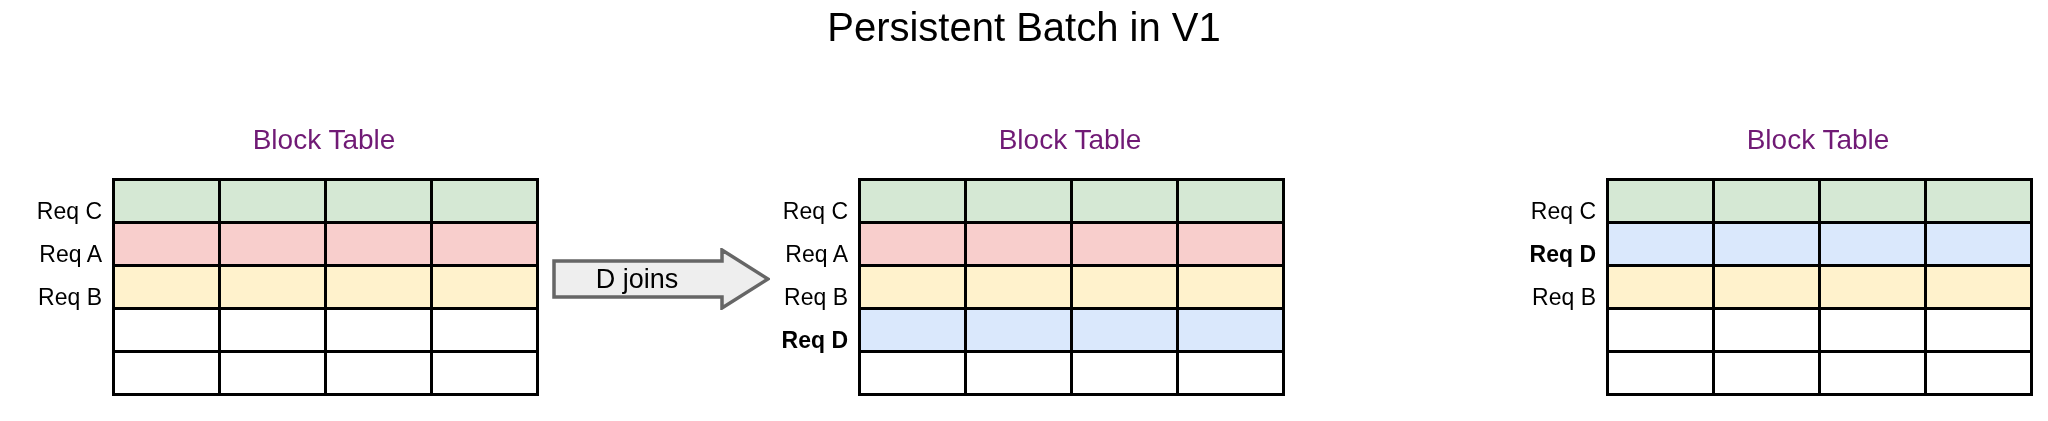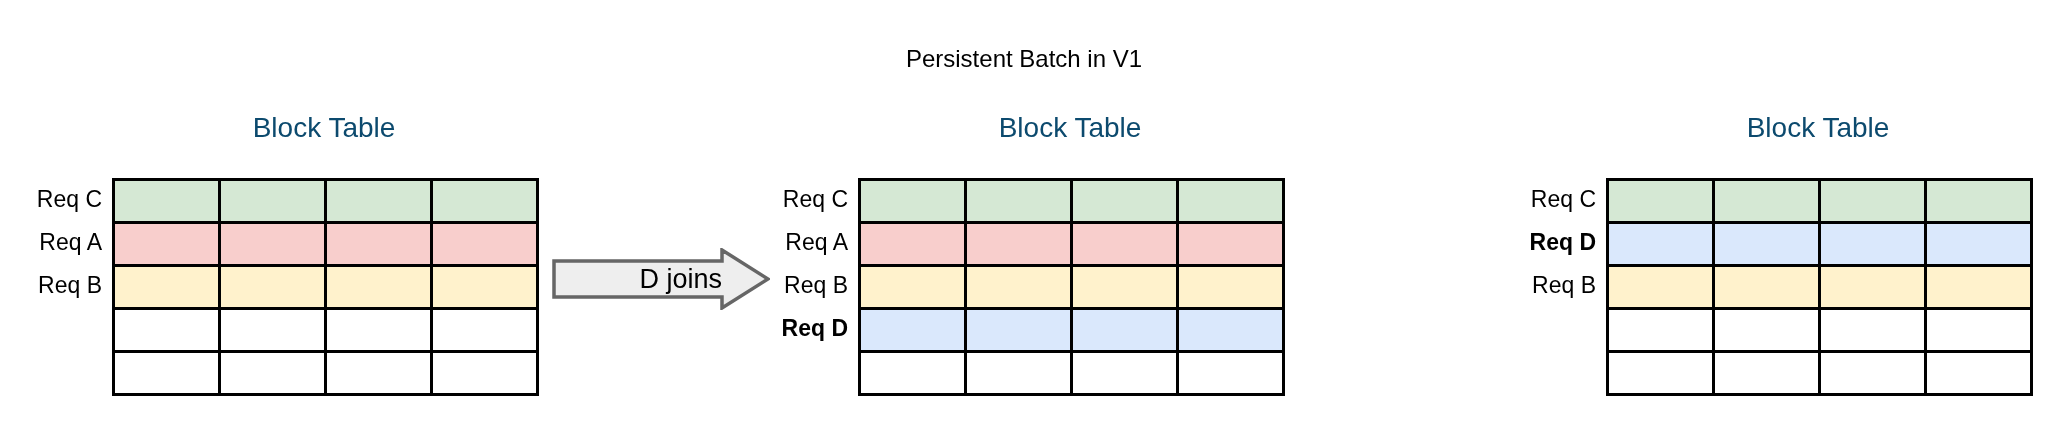--- a/index.html
+++ b/index.html
@@ -22,45 +22,44 @@
     height: 421px;
   }
 
   
   .diagram-title {
     position: absolute;
     top: 2px;
     left: 0;
     width: 2048px;
     text-align: center;
-    font-size: 24px;
+    font-size: 40px;
     color: #000000;
     line-height: 50px;
     white-space: nowrap;
-    margin-top: 32px;
   }
 
   
   .stage {
     position: absolute;
     top: 110px;
   }
   .stage-title {
     position: absolute;
-    top: 0;
+    top: 12px;
     font-size: 28px;
-    color: #0c4a6e;
+    color: #701a75;
     text-align: center;
     line-height: 36px;
     white-space: nowrap;
   }
 
   .row-labels {
     position: absolute;
-    top: 68px;
+    top: 80px;
     text-align: right;
   }
   .row-label {
     height: 43px;
     line-height: 43px;
     font-size: 23px;
     color: #000000;
     white-space: nowrap;
     padding-right: 10px;
     box-sizing: border-box;
@@ -152,21 +151,21 @@
           <div class="cell" style="width: 106px; background: rgb(255, 255, 255);"></div>
           <div class="cell" style="width: 106px; background: rgb(255, 255, 255);"></div>
         </div>
       </div>
   </div>
 
   <div class="block-arrow" id="transition-1" style="left:552px; top:248px; width:218px;">
     <svg width="218" height="62" viewBox="0 0 218 62" aria-hidden="true">
       <path d="M2,13 L170,13 L170,2 L216,31 L170,60 L170,49 L2,49 Z" fill="#eeeeee" stroke="#666666" stroke-width="3.5" stroke-linejoin="miter"></path>
     </svg>
-    <div class="arrow-label" style="width:170px;text-align:right;">D joins</div>
+    <div class="arrow-label" style="width:170px;">D joins</div>
   </div>
 
   <div class="stage" id="stage-2" style="left:738px; width:544px;">
     <div class="stage-title" style="left:120px; width:424px;">Block Table</div>
     <div class="row-labels" id="labels-2" style="left:0px; width:120px;">
         <div class="row-label">Req C</div>
         <div class="row-label">Req A</div>
         <div class="row-label">Req B</div>
         <div class="row-label bold">Req D</div>
         <div class="row-label blank">&nbsp;</div>

